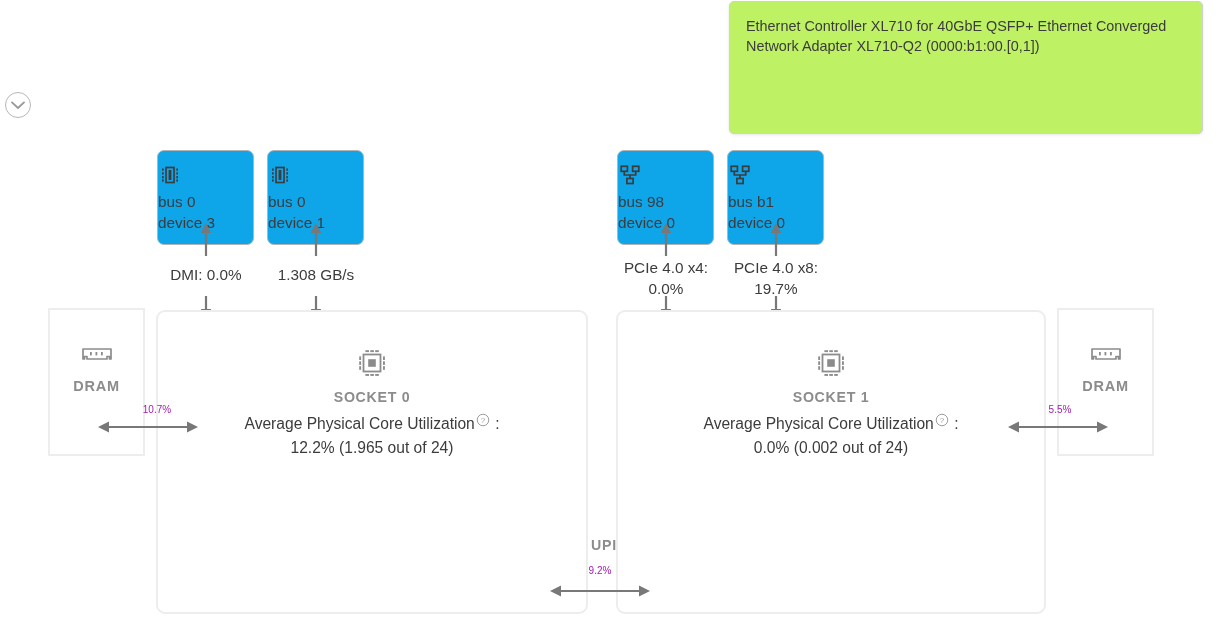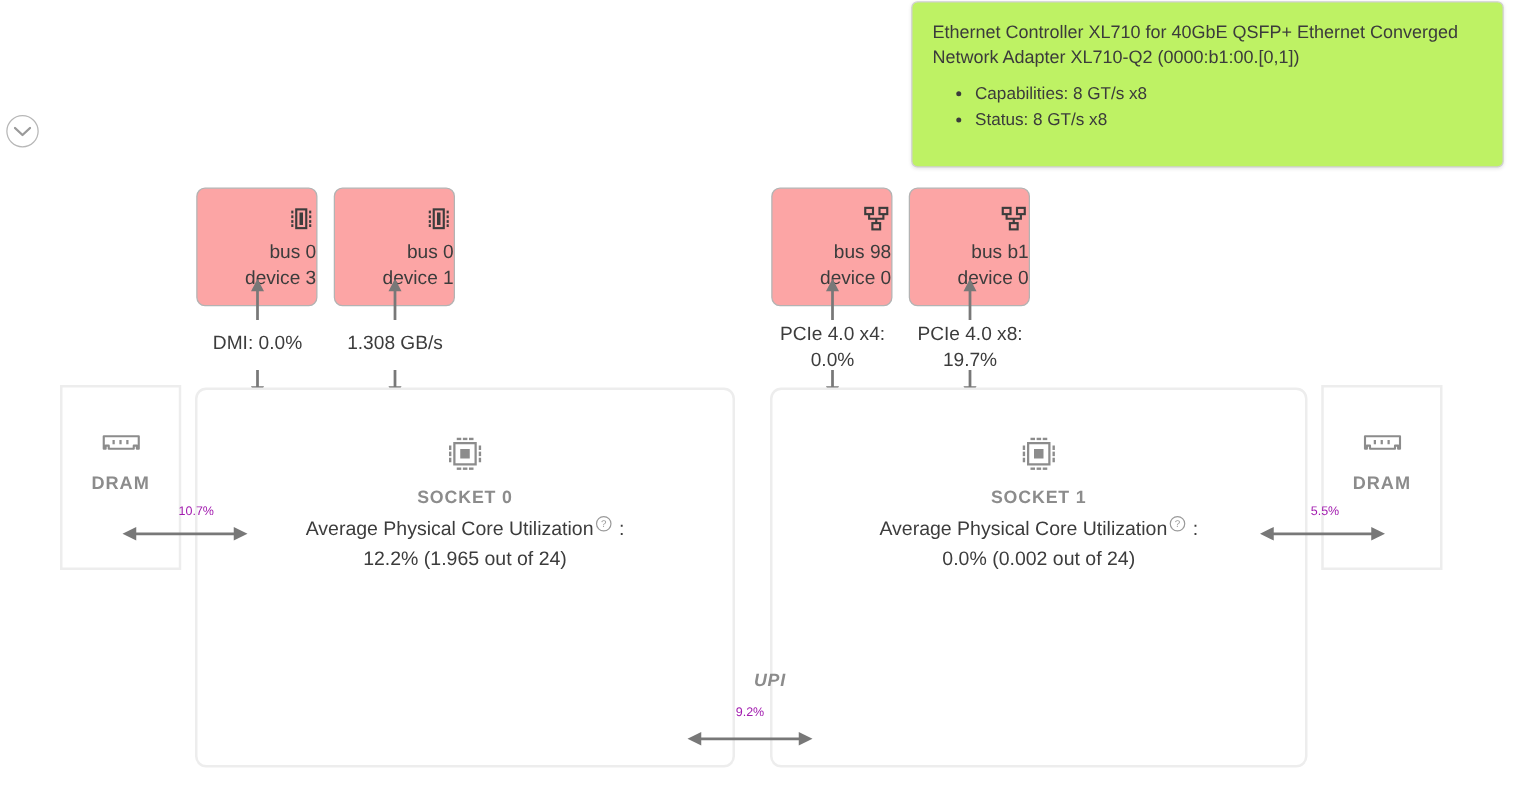--- a/index.html
+++ b/index.html
@@ -35,23 +35,23 @@
     box-shadow:0 1px 3px rgba(0,0,0,.10);
   }
   #tooltip-title{font-size:14.4px;line-height:20px;color:#3b3b3b;}
   #tooltip-list{margin:9px 0 0 0;padding-left:34px;}
   #tooltip-list li{font-size:13.7px;line-height:20.5px;color:#3b3b3b;}
   #tooltip-list li::marker{font-size:13px;}
 
   
   .device-box{
     position:absolute;width:97px;height:95px;
-    border:1.4px solid #b3b3b3;border-radius:7px;background:#fca5a5;
+    border:1.4px solid #b3b3b3;border-radius:7px;background:#0ea5e9;
     box-sizing:border-box;
-    display:flex;flex-direction:column;align-items:flex-end;justify-content:flex-start;
+    display:flex;flex-direction:column;align-items:flex-start;justify-content:flex-start;
     padding-top:11px;
   }
   .device-box .dev-label{
     font-size:15.3px;line-height:21px;color:#3c3c3c;text-align:center;
     margin-top:3px;
   }
   .device-icon{height:26px;display:flex;align-items:center;justify-content:center;}
 
   .socket-panel{
     position:absolute;border:2px solid #ededed;border-radius:9px;
@@ -99,24 +99,20 @@
 <div id="section-header">
   <div id="collapse-toggle">
     <svg width="14" height="9" viewBox="0 0 14 9" aria-hidden="true">
       <path d="M1 1.4 L7 7 L13 1.4" fill="none" stroke="#9a9a9a" stroke-width="1.9" stroke-linecap="round" stroke-linejoin="round"></path>
     </svg>
   </div>
 </div>
 
 <div id="tooltip">
   <div id="tooltip-title">Ethernet Controller XL710 for 40GbE QSFP+ Ethernet Converged Network Adapter XL710-Q2 (0000:b1:00.[0,1])</div>
-  <ul id="tooltip-list">
-    <li>Capabilities: 8 GT/s x8</li>
-    <li>Status: 8 GT/s x8</li>
-  </ul>
 </div>
 
 <div class="device-box" style="left:157px;top:150px;">
   <span class="device-icon">
     <svg width="24" height="24" viewBox="0 0 24 24">
       <rect x="8" y="4.5" width="8" height="15" fill="none" stroke="#3c3c3c" stroke-width="1.7"></rect>
       <rect x="10.6" y="7" width="2.8" height="10" fill="#3c3c3c"></rect>
       <g fill="#3c3c3c">
         <rect x="4" y="5.5" width="1.7" height="2.2"></rect>
           <rect x="4" y="9.3" width="1.7" height="2.2"></rect>
@@ -324,19 +320,19 @@
   <path d="M102 7 L91 1.6 L91 12.4 Z" fill="#787878"></path>
 </svg>
 
 <div class="bw-label" style="left:1000px;top:404px;width:120px;">5.5%</div>
 <svg class="arrow-svg" style="left:1006px;top:420px;" width="104" height="14">
   <path d="M12 7 H92" stroke="#787878" stroke-width="2.2" fill="none"></path>
   <path d="M2 7 L13 1.6 L13 12.4 Z" fill="#787878"></path>
   <path d="M102 7 L91 1.6 L91 12.4 Z" fill="#787878"></path>
 </svg>
 
-<div class="upi-label" style="left:556px;top:537px;width:120px;font-style:italic;">UPI</div>
+<div class="upi-label" style="left:544px;top:537px;width:120px;">UPI</div>
 <div class="bw-label" style="left:540px;top:565px;width:120px;">9.2%</div>
 <svg class="arrow-svg" style="left:548px;top:584px;" width="104" height="14">
   <path d="M12 7 H92" stroke="#787878" stroke-width="2.2" fill="none"></path>
   <path d="M2 7 L13 1.6 L13 12.4 Z" fill="#787878"></path>
   <path d="M102 7 L91 1.6 L91 12.4 Z" fill="#787878"></path>
 </svg>
 
 </body></html>

